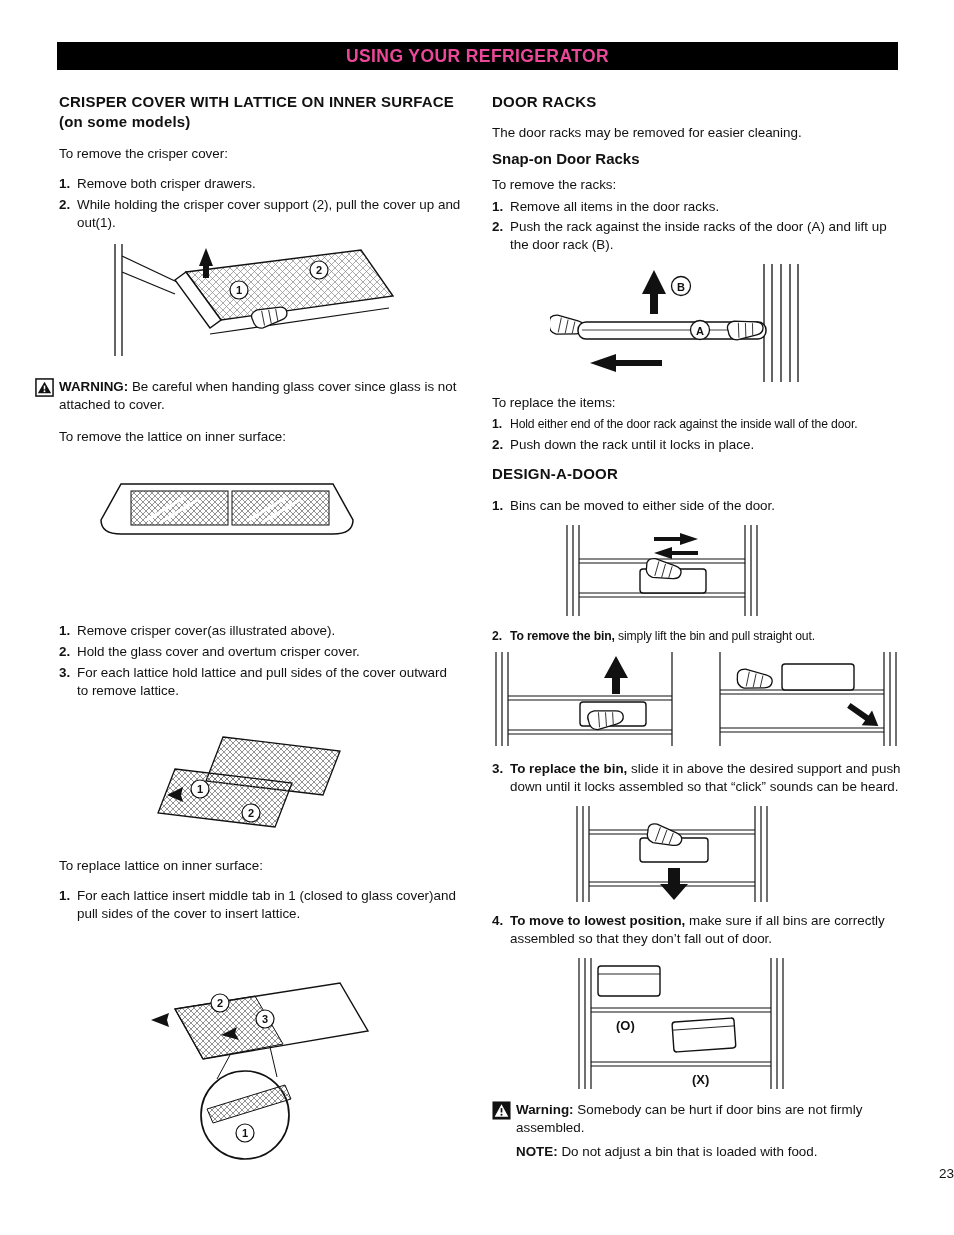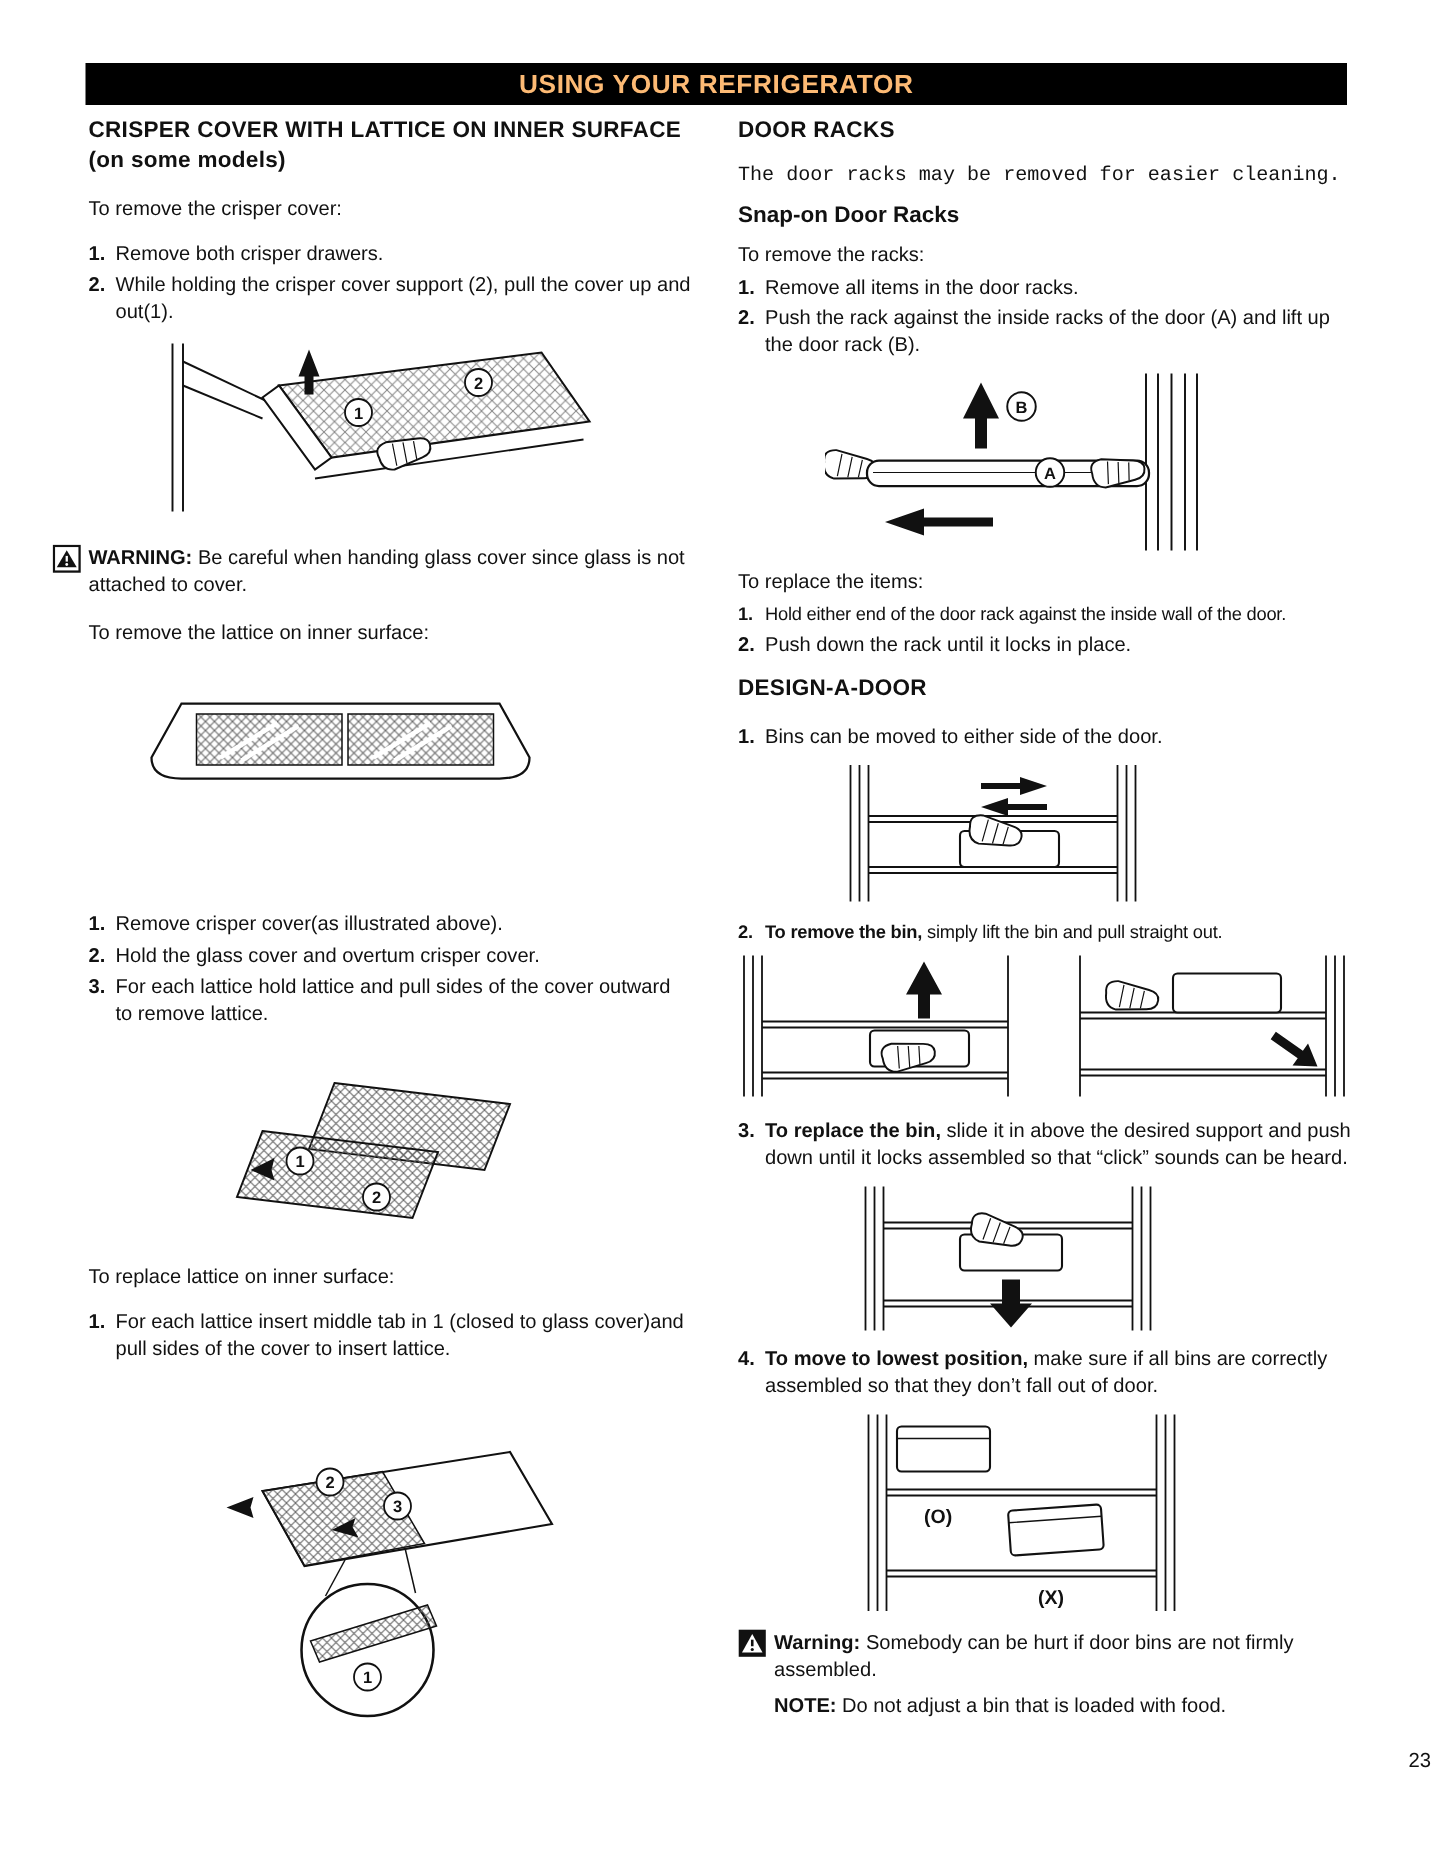--- a/index.html
+++ b/index.html
@@ -1,30 +1,30 @@
 <!DOCTYPE html>
 <html><head>
 <meta charset="utf-8">
 <style>
   * { box-sizing: border-box; }
   html,body { margin:0; padding:0; background:#ffffff; }
   body { font-family:"Liberation Sans", sans-serif; color:#111; }
   .page { position:relative; width:954px; height:1235px; background:#fff; overflow:hidden; }
 
   .header-bar { position:absolute; left:57px; top:42px; width:841px; height:28px; background:#000; }
-  .header-bar span { display:block; color:#fdba74; font-weight:bold; font-size:17.5px; line-height:28px; text-align:center; letter-spacing:.4px; }
-
-  .col { position:absolute; top:77px; font-size:13.4px; line-height:1.34; }
+  .header-bar span { display:block; color:#ec4899; font-weight:bold; font-size:17.5px; line-height:28px; text-align:center; letter-spacing:.4px; }
+
+  .col { position:absolute; top:92px; font-size:13.4px; line-height:1.34; }
   .col-left  { left:59px;  width:402px; }
   .col-right { left:492px; width:414px; }
 
   h2.section { font-size:15px; font-weight:bold; margin:0 0 12px; line-height:1.3; letter-spacing:.2px; }
   .subhead  { font-weight:normal; font-size:13.4px; }
   .subhead2 { font-weight:bold; font-size:15px; }
-  .para { margin:0 0 8px;font-family:Liberation Mono, monospace; }
+  .para { margin:0 0 8px; }
 
   .step { display:flex; margin:0 0 3px; }
   .step-num { font-weight:bold; flex:0 0 18px; }
   .step-body { flex:1; }
   .step.condensed { font-size:12.2px; letter-spacing:-.15px; }
 
   .fig { margin:10px 0; }
   .fig svg { display:block; }
 
   .warn { position:relative; margin:16px 0 8px; }

